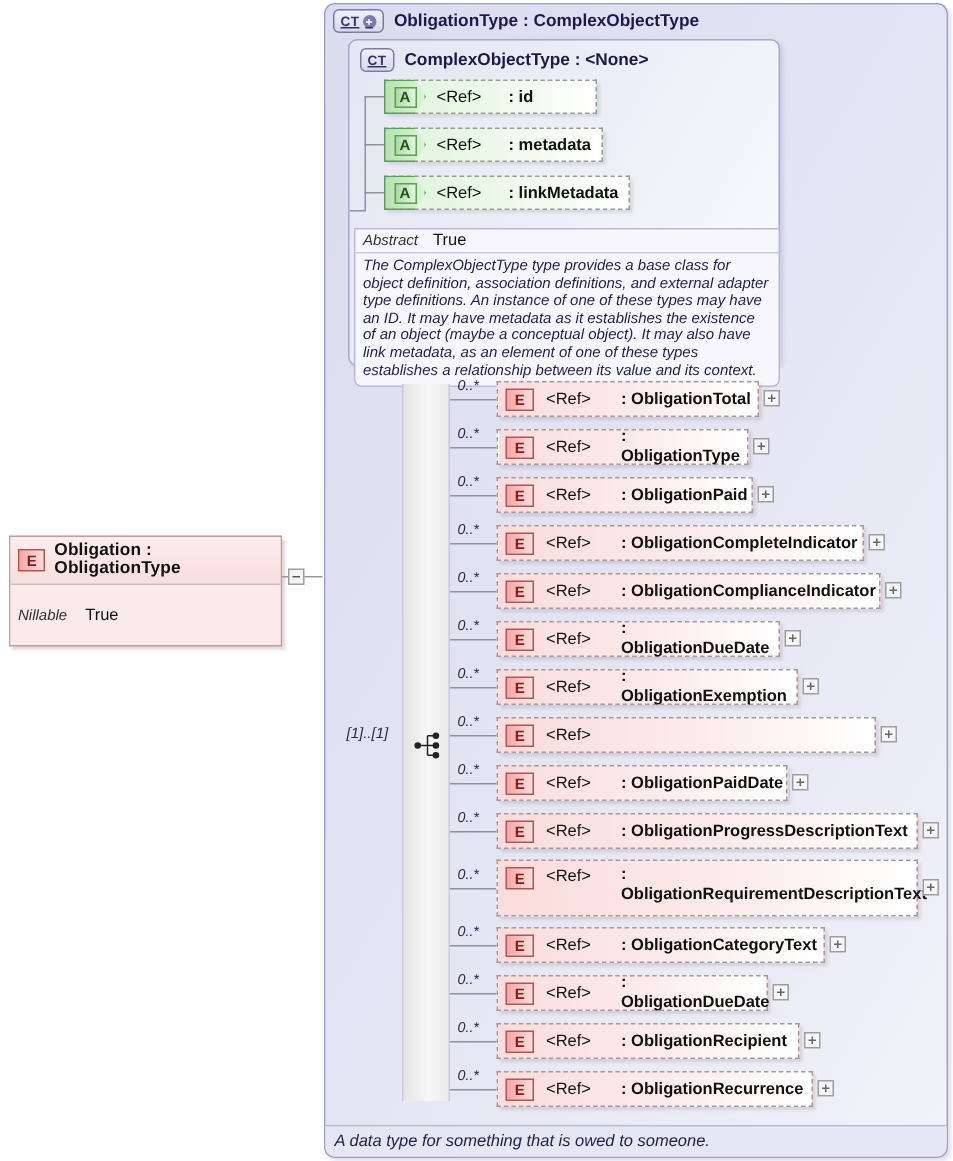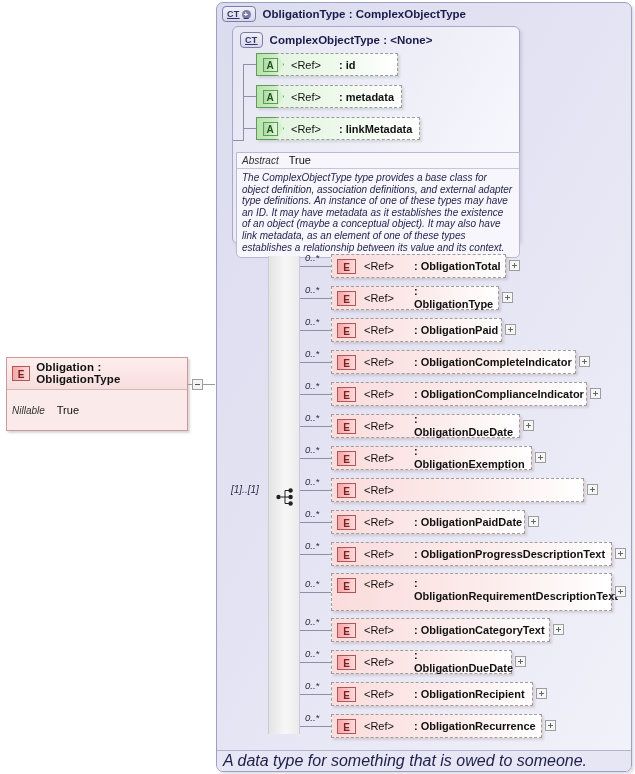--- a/index.html
+++ b/index.html
@@ -166,21 +166,21 @@
   .plusbox i.h{left:2px;top:4px;width:5px;height:1px;}
   .plusbox i.v{left:4px;top:2px;width:1px;height:5px;}
 
   
   #panel-footer{
     left:217px;top:750px;width:414px;height:21px;
     border-top:1px solid #b3b3cf;
     background:#e6e6f4;
     box-sizing:border-box;
     display:flex;align-items:center;padding-left:6px;
-    font-style:italic;font-size:16px;color:#1f1f4a;
+    font-style:italic;font-size:11px;color:#1f1f4a;
     border-radius:0 0 6px 6px;
   }
 </style>
 </head>
 <body>
 
 <div class="abs" id="ct-panel"></div>
 
 <div class="abs" id="ct-panel-head">
   <span class="chip">

